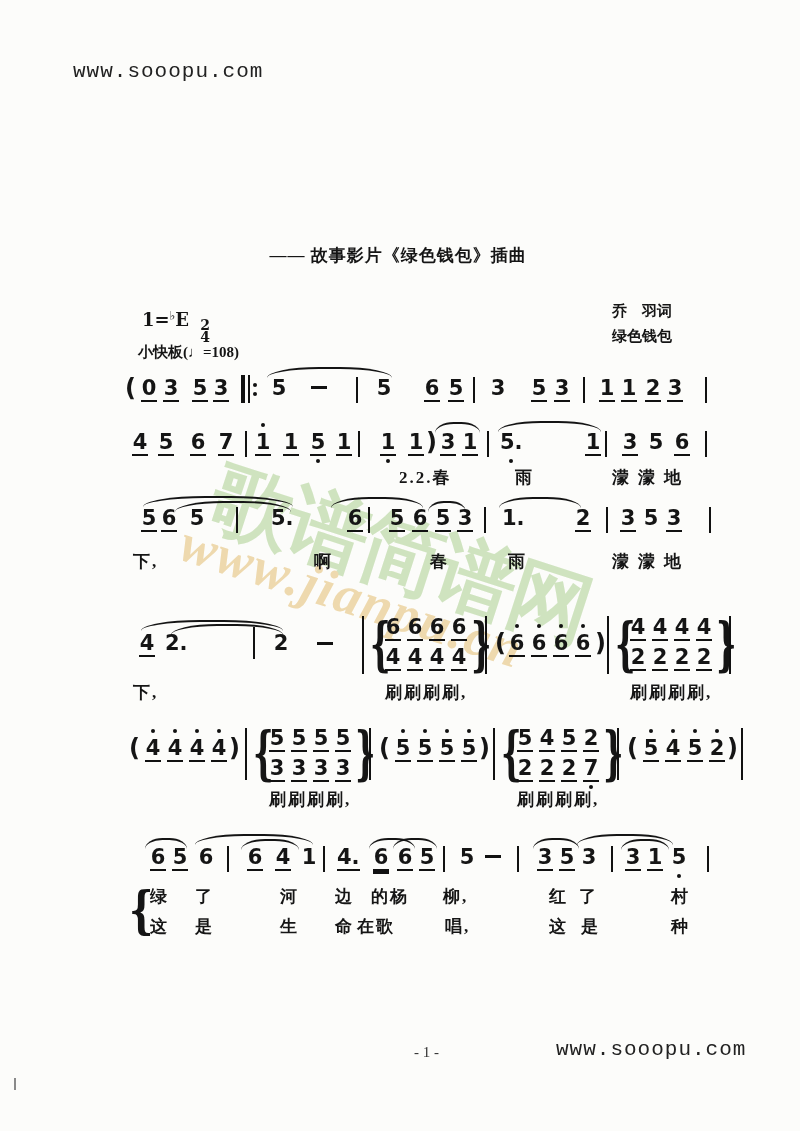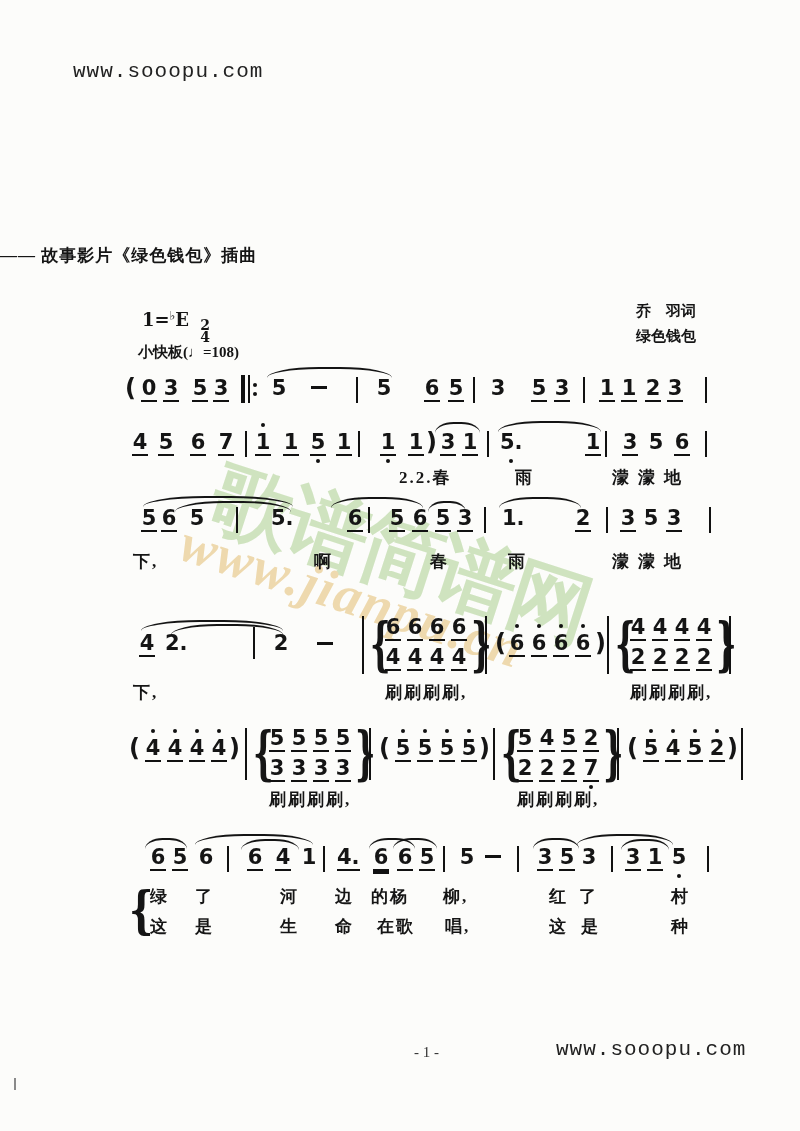--- a/index.html
+++ b/index.html
@@ -4,29 +4,29 @@
 <style>
   html,body{margin:0;padding:0;background:#e8e8e8}
   .page{position:relative;width:800px;height:1131px;margin:0 auto;background:#fcfcfa;
         font-family:"Liberation Sans",sans-serif;color:#151515;overflow:hidden}
   .urltop,.urlbottom{position:absolute;font:21px "Liberation Mono",monospace;letter-spacing:1px;color:#222;z-index:2}
   .urltop{left:73px;top:60px}
   .urlbottom{left:556px;top:1038px}
   .pageno{position:absolute;left:414px;top:1044px;font:15px "Liberation Serif",serif;color:#333;z-index:2}
   .title{position:absolute;left:0;right:0;top:194px;text-align:center;margin:0;
          font:bold 27px "Liberation Serif",serif;letter-spacing:13px;padding-left:13px;z-index:2}
-  .subtitle{position:absolute;left:0;right:4px;top:244px;
+  .subtitle{position:absolute;left:0;right:4px;top:244px;text-align:center;
          font:bold 17px "Liberation Serif",serif;letter-spacing:1px;z-index:2}
   .ensemble{position:absolute;left:0;right:0;top:278px;text-align:center;
          font:bold 15px "Liberation Serif",serif;letter-spacing:4px;z-index:2}
   .keysig{position:absolute;left:142px;top:309px;font:bold 18px "DejaVu Serif",serif;z-index:2}
   .keysig .flat{font-size:12px;vertical-align:6px}
   .meter{display:inline-flex;flex-direction:column;align-items:center;vertical-align:-4px;
          margin-left:5px;font-size:14px;line-height:12px;font-weight:bold}
-  .credits{position:absolute;left:636px;top:299px;font:bold 15px "Liberation Serif",serif;line-height:25px;z-index:2}
+  .credits{position:absolute;left:612px;top:299px;font:bold 15px "Liberation Serif",serif;line-height:25px;z-index:2}
   .tempo{position:absolute;left:138px;top:343px;font:bold 15px "Liberation Serif",serif;z-index:2}
   .wm{position:absolute;left:228px;top:452px;transform:rotate(18deg);transform-origin:0 0;z-index:1;white-space:nowrap}
   .wmcn{font:bold 82px "Liberation Serif",serif;letter-spacing:-4px;line-height:90px}
   .wmurl{font:italic bold 54px "Liberation Serif",serif;margin-top:-22px;margin-left:-16px;letter-spacing:2px}
   .mline{position:absolute;z-index:2}
   .note{position:absolute;min-width:16px;height:24px;text-align:center;
         font:bold 21px "DejaVu Sans",sans-serif;line-height:24px;white-space:nowrap}
   .note.u1{border-bottom:2px solid #111}
   .note.u2{border-bottom:2px solid #111;box-shadow:0 3px 0 0 #111}
   .note i{display:block;position:absolute;width:4px;height:4px;border-radius:50%;background:#111;left:50%;margin-left:-2px}
@@ -303,21 +303,21 @@
       <div class="lyr" style="left: 210px; top: 40px;">边</div>
       <div class="lyr" style="left: 246px; top: 40px;">的杨</div>
       <div class="lyr" style="left: 318px; top: 40px;">柳,</div>
       <div class="lyr" style="left: 424px; top: 40px;">红</div>
       <div class="lyr" style="left: 454px; top: 40px;">了</div>
       <div class="lyr" style="left: 546px; top: 40px;">村</div>
       <div class="lyr" style="left: 25px; top: 70px;">这</div>
       <div class="lyr" style="left: 70px; top: 70px;">是</div>
       <div class="lyr" style="left: 155px; top: 70px;">生</div>
       <div class="lyr" style="left: 210px; top: 70px;">命</div>
-      <div class="lyr" style="left: 252px; top: 70px; text-align: center;">在歌</div>
+      <div class="lyr" style="left: 232px; top: 70px; text-align: center;">在歌</div>
       <div class="lyr" style="left: 320px; top: 70px;">唱,</div>
       <div class="lyr" style="left: 424px; top: 70px;">这</div>
       <div class="lyr" style="left: 456px; top: 70px;">是</div>
       <div class="lyr" style="left: 546px; top: 70px;">种</div>
     </div>
 
   <div class="pageno">- 1 -</div>
   <div class="urlbottom">www.sooopu.com</div>
   <div class="artifact"></div>
 </div>

